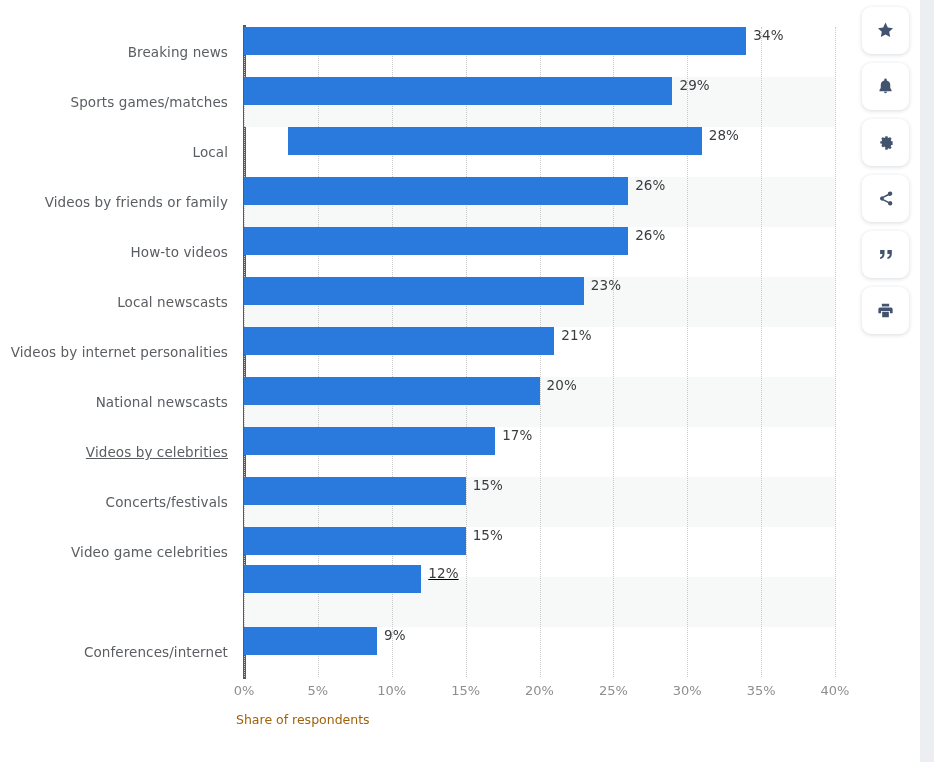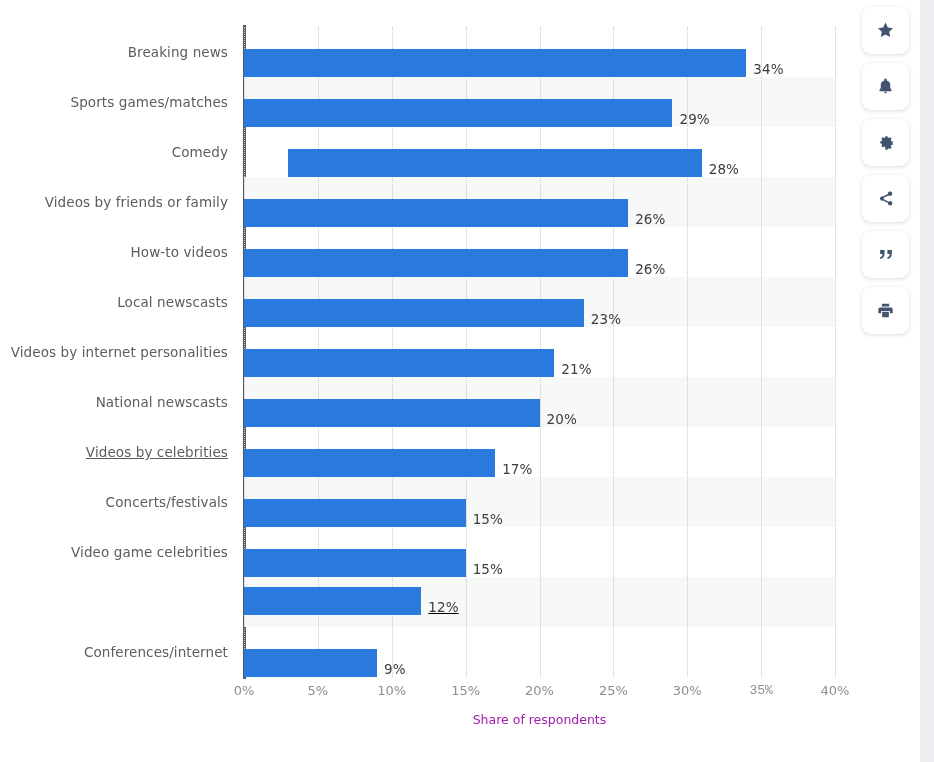--- a/index.html
+++ b/index.html
@@ -41,21 +41,21 @@
   
   .yaxis {
     position:absolute; left:243px; top:25px;
     width:3px; height:654px; background:#58595b;
   }
 
   
   .rows { position:absolute; inset:0; }
   .row {
     position:absolute; left:0; width:100%; height:50px;
-    display:flex; align-items:flex-end;
+    display:flex; align-items:flex-start;
   }
   .bar { height:28px; background:#2a7ade; }
   .bar-value {
     margin-left:7px;
     font-size:13.5px;
     color:#3a3c3f;
     letter-spacing:.1px;
     white-space:nowrap;
   }
 
@@ -69,22 +69,22 @@
     letter-spacing:.1px; white-space:nowrap;
   }
 
   
   .xticks { position:absolute; left:244px; top:683px; width:591px; height:20px; }
   .xtick {
     position:absolute; top:0; transform:translateX(-50%);
     font-size:13px; color:#8d8e90; white-space:nowrap;
   }
   .xlabel {
-    position:absolute; left:244px; top:712px; width:591px;
-    text-align:center; font-size:12.5px; color:#a21caf;
+    position:absolute; left:236px; top:712px; width:591px;
+    font-size:12.5px; color:#a16207;
   }
 
   
   .toolbar {
     position:absolute; right:25px; top:7px;
     display:flex; flex-direction:column; gap:9px;
   }
   .tool-btn {
     width:47px; height:47px; border-radius:9px;
     background:#ffffff;
@@ -99,21 +99,21 @@
 
 <div id="root">
 
   <div class="page-edge"></div>
 
   <div class="chart">
 
     <div class="cats" id="cats">
         <div class="cat" style="top: 0px;">Breaking news</div>
         <div class="cat" style="top: 50px;">Sports games/matches</div>
-        <div class="cat" style="top: 100px;">Comedy</div>
+        <div class="cat" style="top: 100px;">Local</div>
         <div class="cat" style="top: 150px;">Videos by friends or family</div>
         <div class="cat" style="top: 200px;">How-to videos</div>
         <div class="cat" style="top: 250px;">Local newscasts</div>
         <div class="cat" style="top: 300px;">Videos by internet personalities</div>
         <div class="cat" style="top: 350px;">National newscasts</div>
         <div class="cat" style="top: 400px; text-decoration: underline;">Videos by celebrities</div>
         <div class="cat" style="top: 450px;">Concerts/festivals</div>
         <div class="cat" style="top: 500px;">Video game celebrities</div>
         <div class="cat" style="top: 600px;">Conferences/internet</div>
       </div>
@@ -204,21 +204,21 @@
     </div>
 
     <div class="xticks" id="xticks">
         <div class="xtick" style="left: 0px;">0%</div>
         <div class="xtick" style="left: 73.875px;">5%</div>
         <div class="xtick" style="left: 147.75px;">10%</div>
         <div class="xtick" style="left: 221.625px;">15%</div>
         <div class="xtick" style="left: 295.5px;">20%</div>
         <div class="xtick" style="left: 369.375px;">25%</div>
         <div class="xtick" style="left: 443.25px;">30%</div>
-        <div class="xtick" style="left: 517.125px; font-family: Liberation Mono, monospace;">35%</div>
+        <div class="xtick" style="left: 517.125px;">35%</div>
         <div class="xtick" style="left: 591px;">40%</div>
       </div>
     <div class="xlabel">Share of respondents</div>
   </div>
 
   <div class="toolbar" id="toolbar">
       <div class="tool-btn">
         <svg viewBox="0 0 24 24">
           <path d="M12 2l2.9 6.1 6.6.9-4.8 4.6 1.2 6.6L12 17.1 6.1 20.2l1.2-6.6L2.5 9l6.6-.9z"></path>
         </svg>

